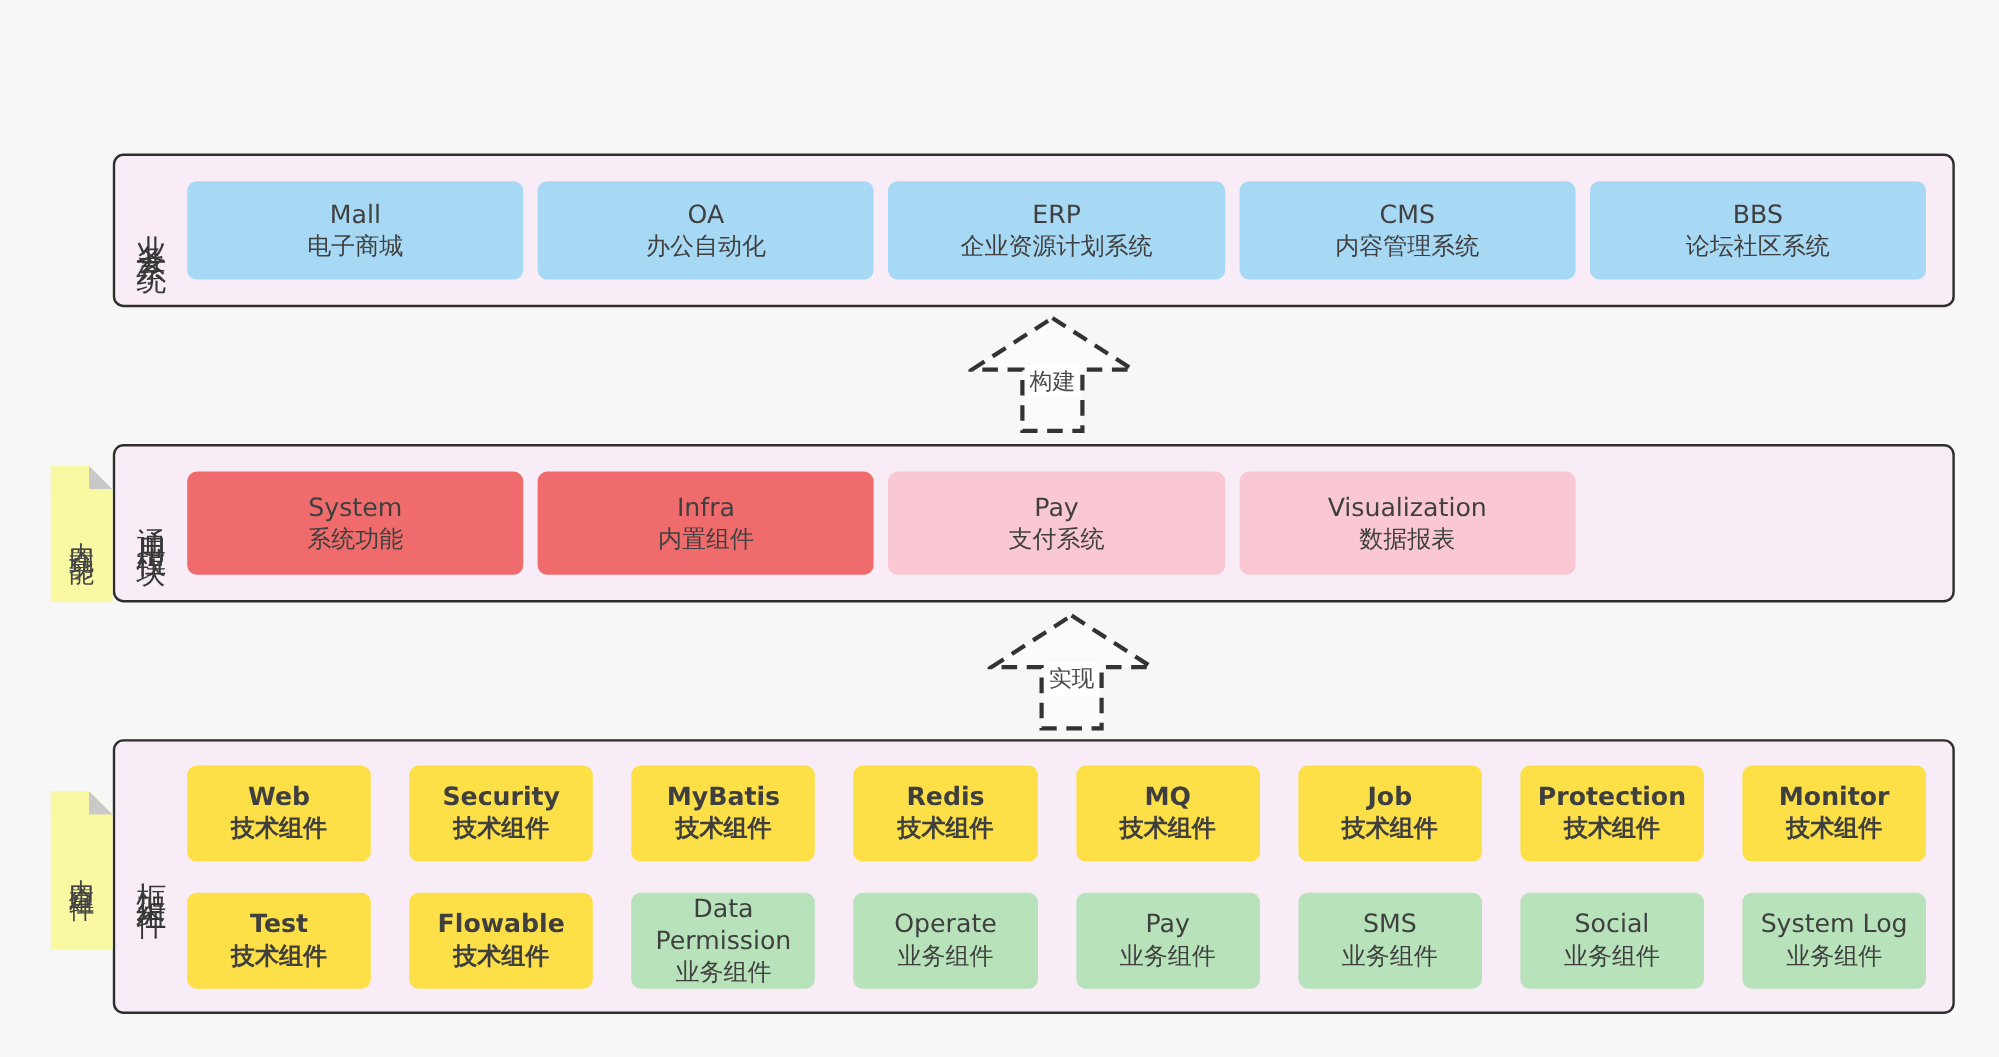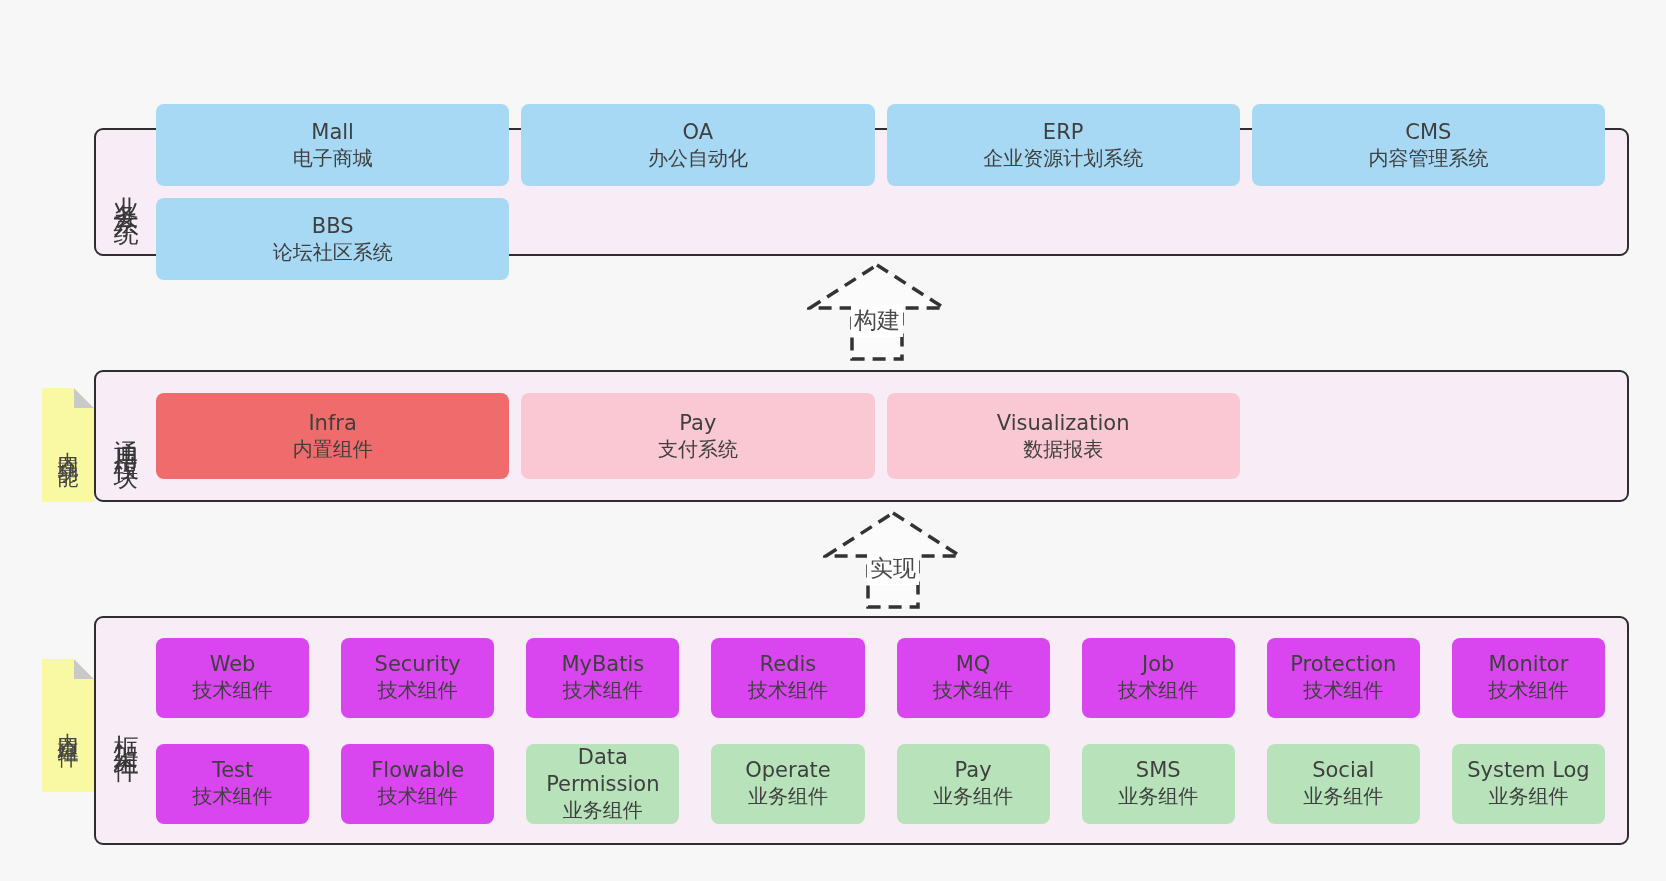--- a/index.html
+++ b/index.html
@@ -17,37 +17,37 @@
   .layer-1{top:128px;height:128px;}
   .layer-2{top:370px;height:132px;}
   .layer-3{top:616px;height:229px;}
   .layer-label{
     width:60px;flex:0 0 60px;
     display:flex;align-items:center;justify-content:center;
     writing-mode:vertical-rl;text-orientation:upright;
     font-size:25px;letter-spacing:8px;color:#373737;
   }
   .grid{flex:1;display:grid;align-content:center;padding-right:22px;}
-  .cols6{grid-template-columns:repeat(4,1fr);column-gap:51px;gap:12px;}
+  .cols6{grid-template-columns:repeat(5,1fr);column-gap:51px;gap:12px;}
   .rows{flex:1;display:flex;flex-direction:column;justify-content:center;row-gap:26px;padding-right:22px;}
   .cols8{display:grid;grid-template-columns:repeat(8,1fr);column-gap:32px;}
   .box{
     border-radius:8px;box-sizing:border-box;padding:2px 4px;
     display:flex;flex-direction:column;align-items:center;justify-content:center;
     text-align:center;line-height:1.28;
   }
   .layer-1 .box{height:82px;}
   .layer-2 .box{height:86px;}
   .layer-3 .box{height:80px;}
   .box .en{font-size:21px;}
   .box .zh{font-size:20px;}
   .v-blue{background:#a7d8f4;}
   .v-red{background:#f06c6c;}
   .v-pink{background:#f9c8d2;}
-  .v-green{background:#d946ef;}
+  .v-green{background:#fde047;font-weight:bold;}
   .v-lightgreen{background:#b7e2ba;}
   .tag{
     position:absolute;left:42px;width:52px;box-sizing:border-box;
     background:#f9f9a3;
     clip-path:polygon(0 0,calc(100% - 20px) 0,100% 20px,100% 100%,0 100%);
     display:flex;align-items:center;justify-content:center;
     writing-mode:vertical-rl;text-orientation:upright;
     font-size:21px;letter-spacing:5px;color:#454545;
   }
   .tag-1{top:388px;height:114px;}
@@ -57,21 +57,21 @@
     background:#c9c9c9;
     clip-path:polygon(0 0,100% 100%,0 100%);
   }
   .arrow{position:absolute;width:140px;height:100px;}
   .arrow-build{left:807px;top:262px;}
   .arrow-implement{left:823px;top:510px;}
   .arrow svg{display:block;width:100%;height:100%;}
   .arrow-label{
     position:absolute;left:50%;top:42px;transform:translateX(-50%);
     background:#ffffff;padding:1px 3px;white-space:nowrap;
-    font-size:23px;color:#4a4a4a;
+    font-size:19px;color:#4a4a4a;
   }
 </style>
 </head>
 <body>
 
 <div>
 
   <section class="layer layer-1">
     <div class="layer-label">业务系统</div>
     <div class="grid cols6" id="grid-layer-0">
@@ -102,20 +102,24 @@
     <svg viewBox="0 0 140 100">
       <polygon points="70,3 137,46 95,46 95,97 45,97 45,46 3,46" fill="#fbfbfb" stroke="#333333" stroke-width="3.5" stroke-dasharray="13 8" stroke-linejoin="miter"></polygon>
     </svg>
     <span class="arrow-label">构建</span>
   </div>
 
   <section class="layer layer-2">
     <div class="layer-label">通用模块</div>
     <div class="grid cols6" id="grid-layer-1">
         <div class="box v-red">
+          <div class="en">System</div>
+          <div class="zh">系统功能</div>
+        </div>
+        <div class="box v-red">
           <div class="en">Infra</div>
           <div class="zh">内置组件</div>
         </div>
         <div class="box v-pink">
           <div class="en">Pay</div>
           <div class="zh">支付系统</div>
         </div>
         <div class="box v-pink">
           <div class="en">Visualization</div>
           <div class="zh">数据报表</div>

